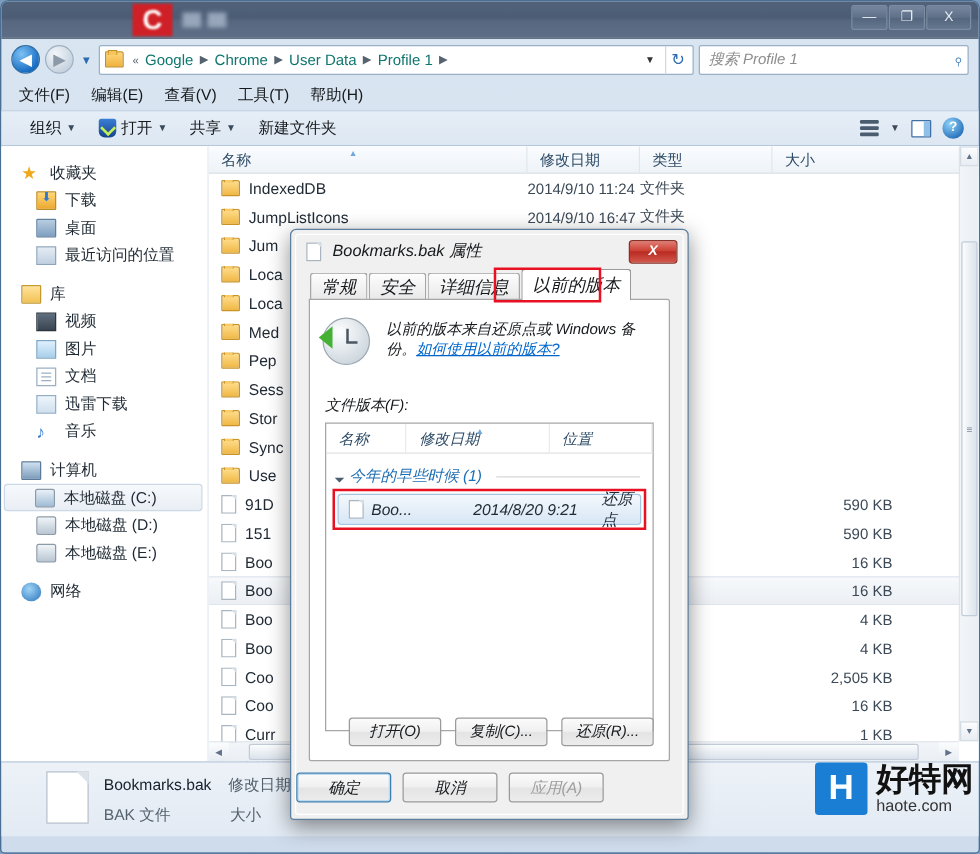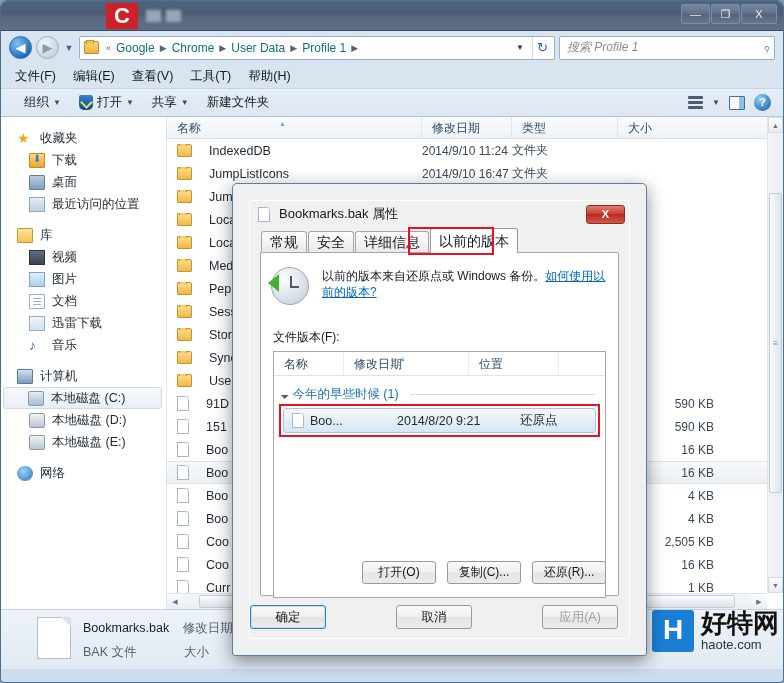--- a/index.html
+++ b/index.html
@@ -143,21 +143,21 @@
     border-bottom:1px solid #d5dee7; font-size:12px; color:#2c4a66;
   }
   .ch{ padding-left:10px; border-right:1px solid #e0e7ee; height:22px; line-height:22px; overflow:hidden;}
   .ch.name{ width:255px; position:relative;}
   .ch.name:before{content:"▲";position:absolute;left:112px;top:-4px;font-size:7px;color:#6ea8dc;}
   .ch.date{ width:90px; }
   .ch.type{ width:106px; }
   .ch.size{ width:110px; border-right:none;}
   .frow{ height:23px; display:flex; align-items:center; font-size:12.5px; color:#1f2933;}
   .frow.sel{ background:linear-gradient(180deg,#f7f9fb,#ebeff4); border-top:1px solid #dde4eb; border-bottom:1px solid #dde4eb;}
-  .fname{ width:255px; display:flex; align-items:center; gap:17px; padding-left:10px; white-space:nowrap; overflow:hidden;text-align:right;}
+  .fname{ width:255px; display:flex; align-items:center; gap:7px; padding-left:10px; white-space:nowrap; overflow:hidden;text-align:right;}
   .fdate{ width:90px; color:#3b4856; font-size:12px;}
   .ftype{ width:106px; color:#3b4856; font-size:12px;}
   .fsize{ width:110px; color:#3b4856; font-size:12px; text-align:right; padding-right:14px;}
   .fi-folder{
     width:15px;height:13px;flex-shrink:0;position:relative;
     background:linear-gradient(180deg,#ffdd8c,#f0b845); border:1px solid #c8942a; border-radius:1px 2px 1px 1px;
   }
   .fi-folder:after{content:"";position:absolute;left:1px;top:-3px;width:6px;height:3px;background:#f7cb68;border:1px solid #c8942a;border-bottom:none;border-radius:1px 1px 0 0;}
   .fi-file{
     width:12px;height:15px;flex-shrink:0;background:#fff;border:1px solid #a9b6c2;position:relative;
@@ -201,24 +201,25 @@
   }
   #wm-box{
     width:42px;height:42px;background:#1a7fd4;color:#fff;border-radius:3px;
     font-size:28px;font-weight:bold;line-height:40px;text-align:center;font-family:"Liberation Sans",sans-serif;
   }
   #wm-t1{ font-size:26px; font-weight:bold; color:#111; line-height:27px;}
   #wm-t2{ font-size:13px; color:#333; }
 
   
   #dialog{
-    position:absolute; left:231px; top:182px; width:415px; height:473px;
+    position:absolute; left:231px; top:182px; width:319px; height:473px;
     background:#f0f0f0; border:1px solid #5d7f9e; border-radius:5px 5px 3px 3px;
     box-shadow:0 5px 18px rgba(0,0,0,0.45);
-    padding:16px;
+    padding:3px;
+    font-style:italic;
   }
   #dlg-inner{ background:#f0f0f0; width:100%; height:100%; border:1px solid #fff; border-radius:3px; position:relative;}
   #dlg-title{ height:26px; display:flex; align-items:center; padding:0 4px 0 8px; }
   #dlg-file-ico{ width:12px;height:15px;background:#fff;border:1px solid #a9b6c2;position:relative;flex-shrink:0;}
   #dlg-file-ico:after{content:"";position:absolute;right:-1px;top:-1px;border-width:0 4px 4px 0;border-style:solid;border-color:transparent #d7dee5 transparent transparent;}
   #dlg-title-text{ margin-left:9px; font-size:13px; color:#16191c;}
   #dlg-close{
     margin-left:auto; width:39px;height:19px;border-radius:3px;
     background:linear-gradient(180deg,#e07d74 0%,#cd4034 45%,#b82b22 50%,#d4574c 100%);
     border:1px solid #8c3027; color:#fff; font-size:11px; font-weight:bold; line-height:17px; text-align:center;
@@ -280,21 +281,21 @@
     border:2px solid #e81123; pointer-events:none;
   }
   #pv-buttons{ position:absolute; left:0; right:12px; bottom:11px; display:flex; justify-content:flex-end; gap:11px;}
   .pvbtn{
     min-width:74px; height:23px; padding:0 9px;
     background:linear-gradient(180deg,#fbfbfb 0%,#f0f0f0 48%,#e4e4e4 52%,#ececec 100%);
     border:1px solid #9a9a9a; border-radius:3px;
     font-size:12px; line-height:21px; text-align:center; color:#16191c;
   }
   #dlg-buttons{
-    position:absolute; left:0; right:11px; bottom:9px; display:flex; justify-content:space-between; gap:9px;
+    position:absolute; left:0; right:11px; bottom:9px; display:flex; justify-content:flex-start; gap:9px;
   }
   .dbtn{
     width:76px; height:24px;
     background:linear-gradient(180deg,#fbfbfb 0%,#f0f0f0 48%,#e4e4e4 52%,#ececec 100%);
     border:1px solid #9a9a9a; border-radius:3px;
     font-size:12.5px; line-height:22px; text-align:center; color:#16191c;
   }
   .dbtn.default{ border:1px solid #3c7fb1; box-shadow:0 0 0 1px #bfd9ee inset; }
   .dbtn.disabled{ color:#9d9d9d; }
 </style>

